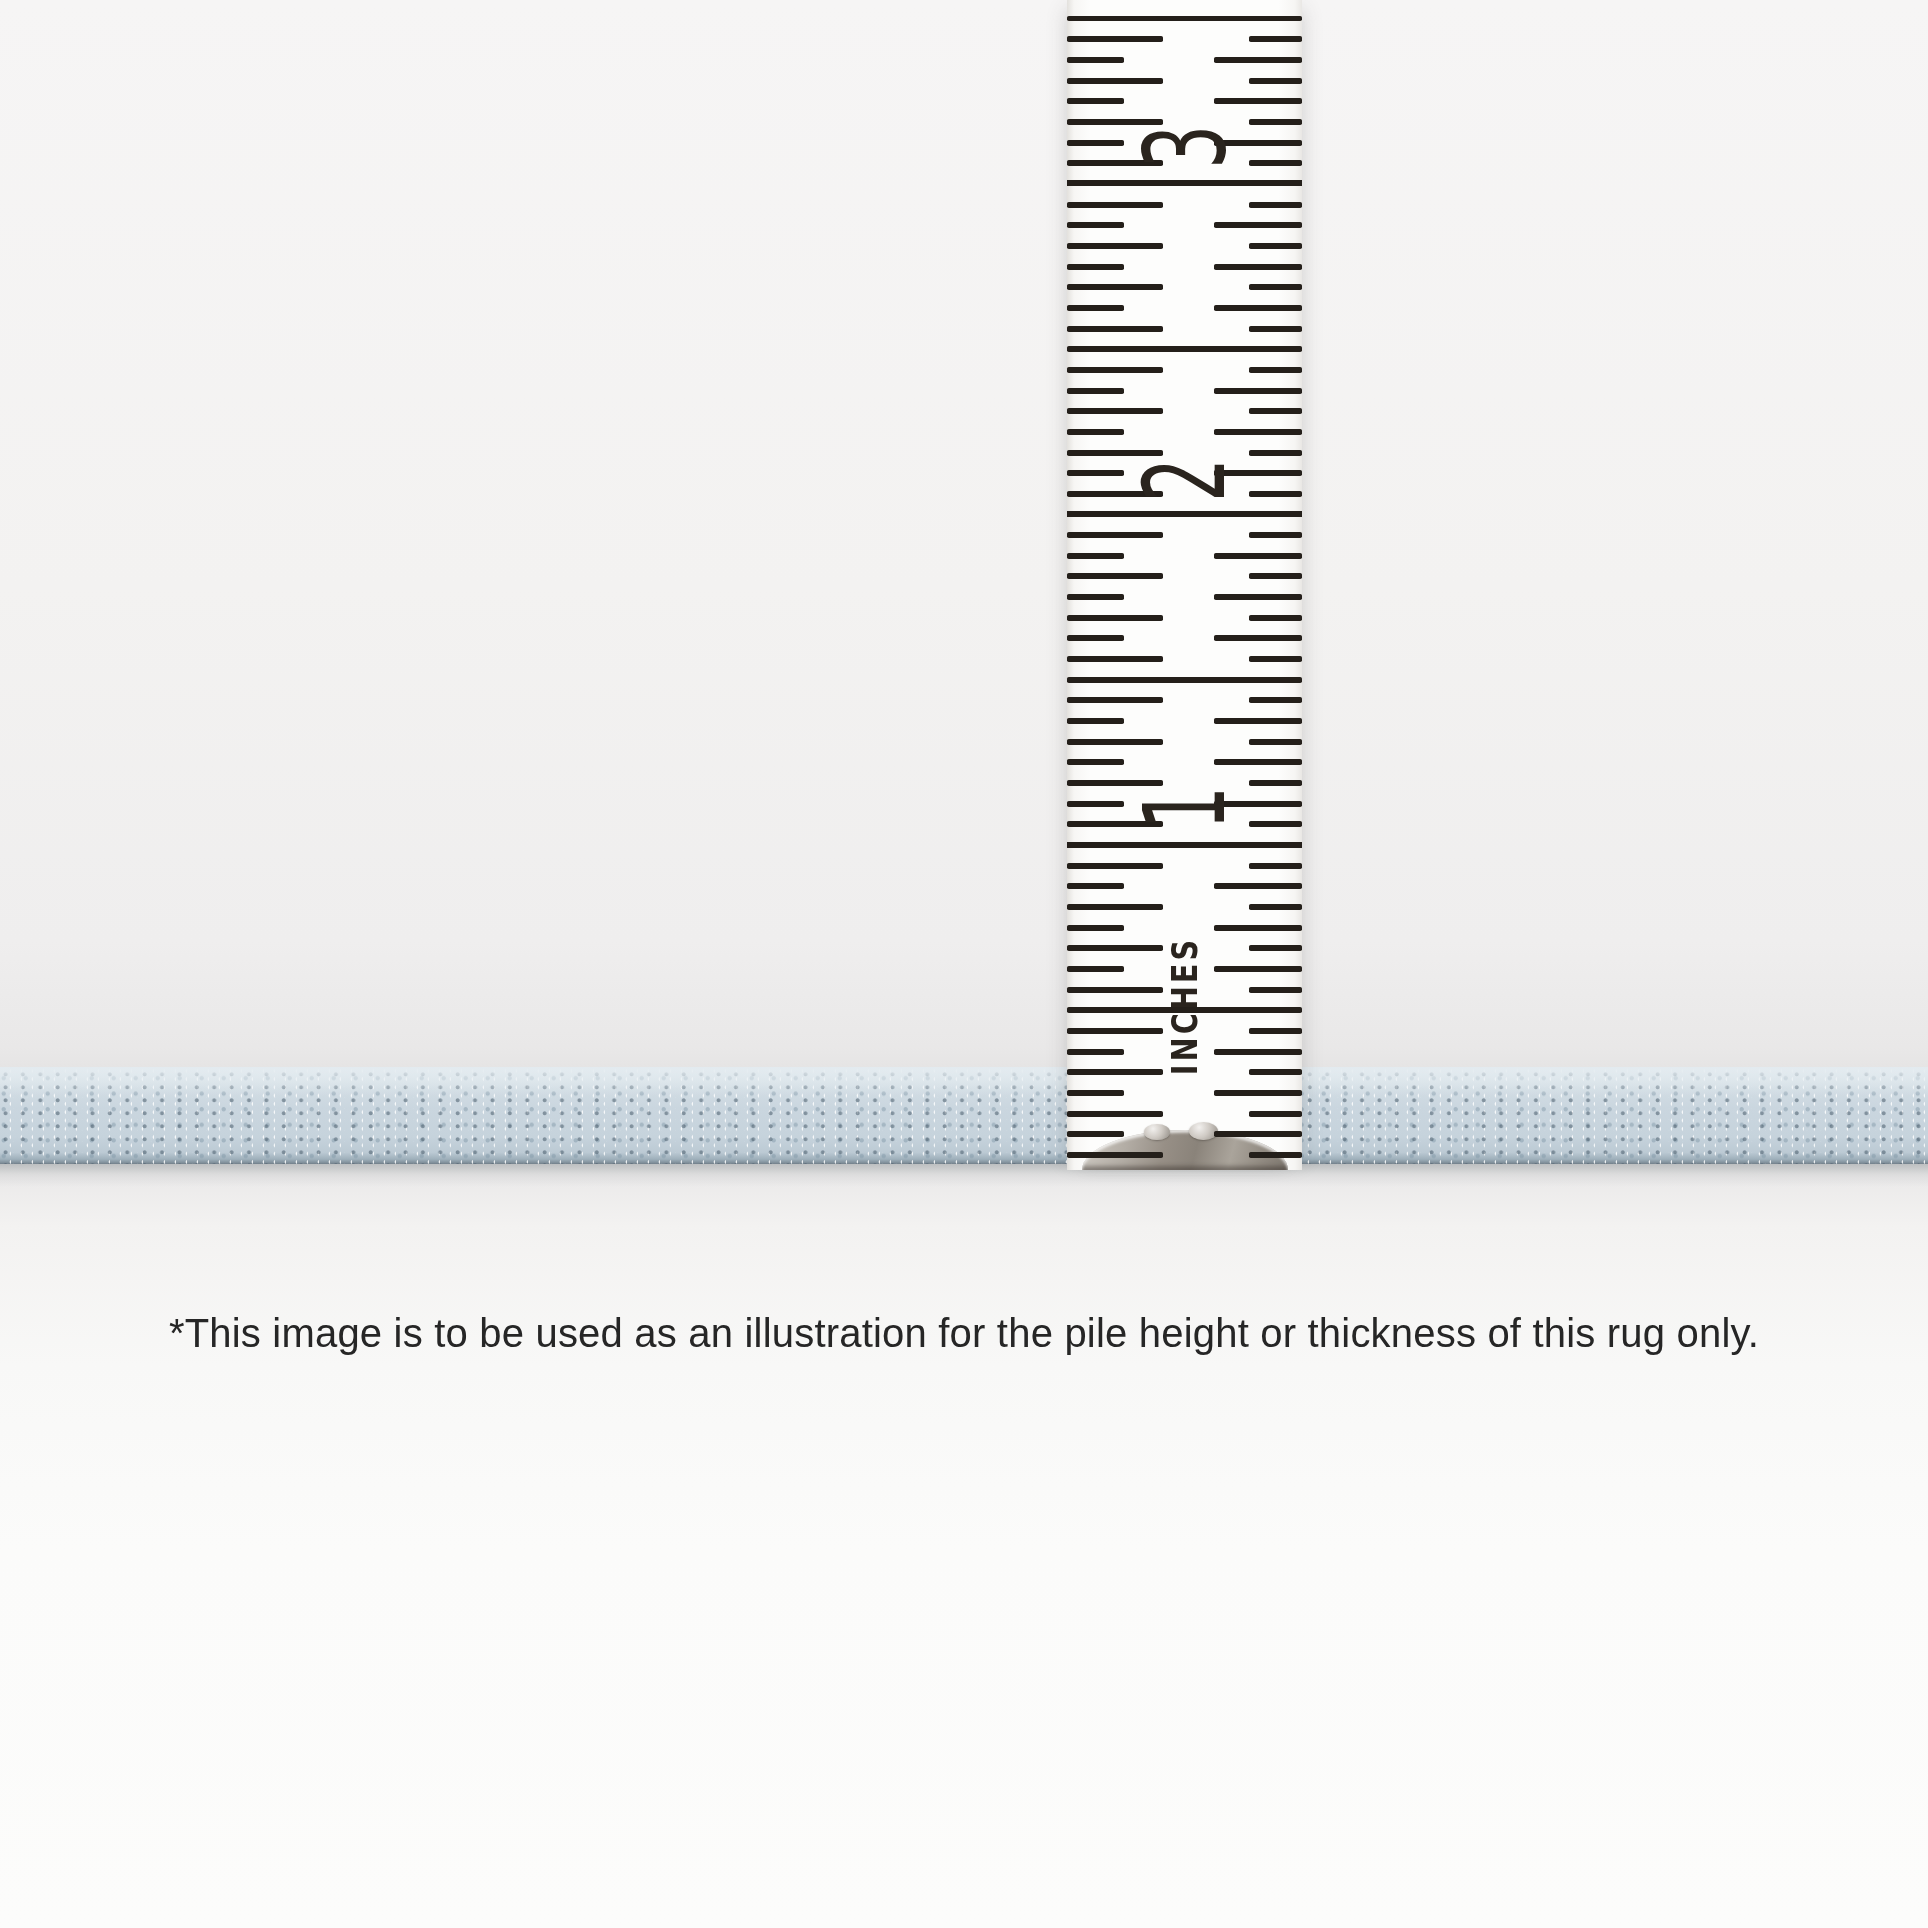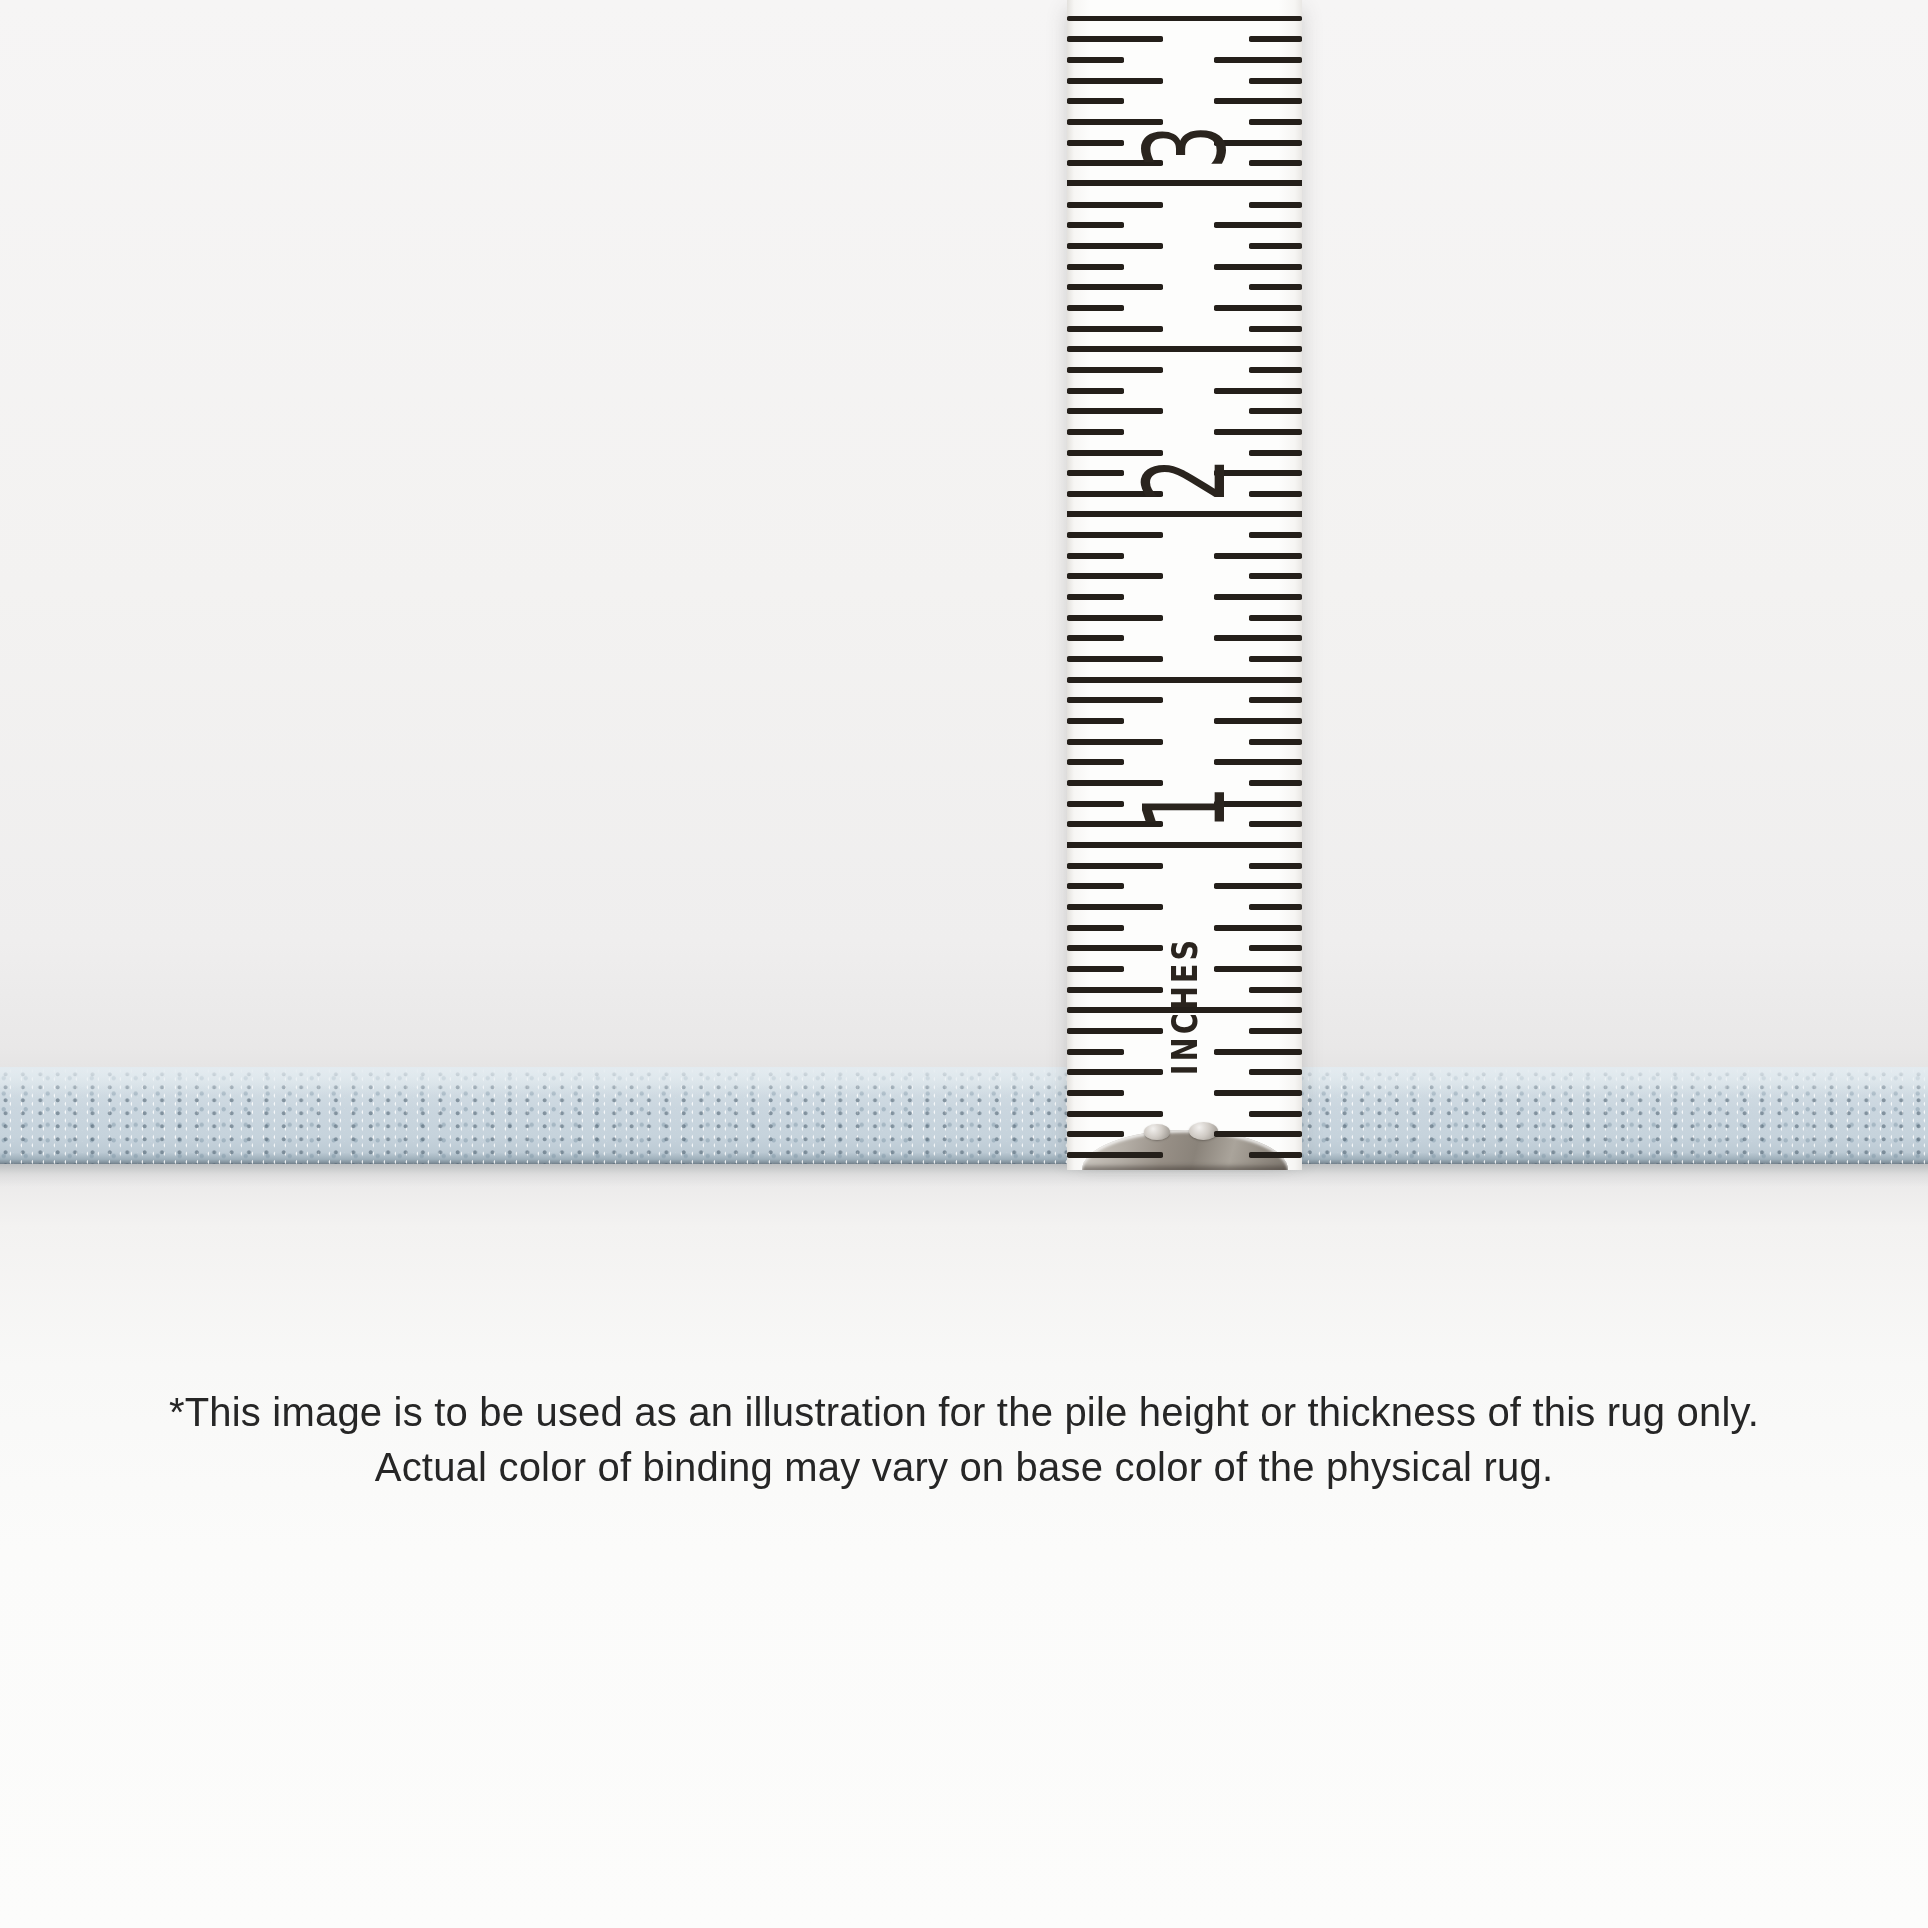--- a/index.html
+++ b/index.html
@@ -61,21 +61,21 @@
   }
   .drop{
     position:absolute;border-radius:50%;
     background:radial-gradient(circle at 35% 30%, #f2f0ee 0%, #cfcac4 45%, #8f8a83 100%);
     box-shadow:0 0.9px 1.8px rgba(60,55,50,0.4);
   }
   .drop.d1{left:62px;top:-6.4px;width:26px;height:16.5px;}
   .drop.d2{left:107px;top:-8.3px;width:29px;height:18.4px;}
   
   .disclaimer{
-    position:absolute;left:0;top:1385px;width:100%;
+    position:absolute;left:0;top:1306px;width:100%;
     text-align:center;color:#262626;font-size:40px;line-height:55px;
     letter-spacing:0.2px;font-weight:400;
   }
 </style>
 </head>
 <body>
 
 <div class="canvas">
   <div class="bg-upper"></div>
   <div class="floor"></div>
@@ -198,16 +198,15 @@
       <div class="tick right" style="top: 1131px; width: 88px;"></div>
       <div class="tick left" style="top: 1152px; width: 96px;"></div>
       <div class="tick right" style="top: 1152px; width: 53px;"></div>
       <div class="ruler-number" style="top: 147px;">3</div>
       <div class="ruler-number" style="top: 480px;">2</div>
       <div class="ruler-number" style="top: 808px;">1</div>
     </div>
 
   <div class="disclaimer">
     <div>*This image is to be used as an illustration for the pile height or thickness of this rug only.</div>
-    <div>Actual color of binding may vary on base color of the physical rug.</div>
   </div>
 </div>
 
 
 </body></html>

